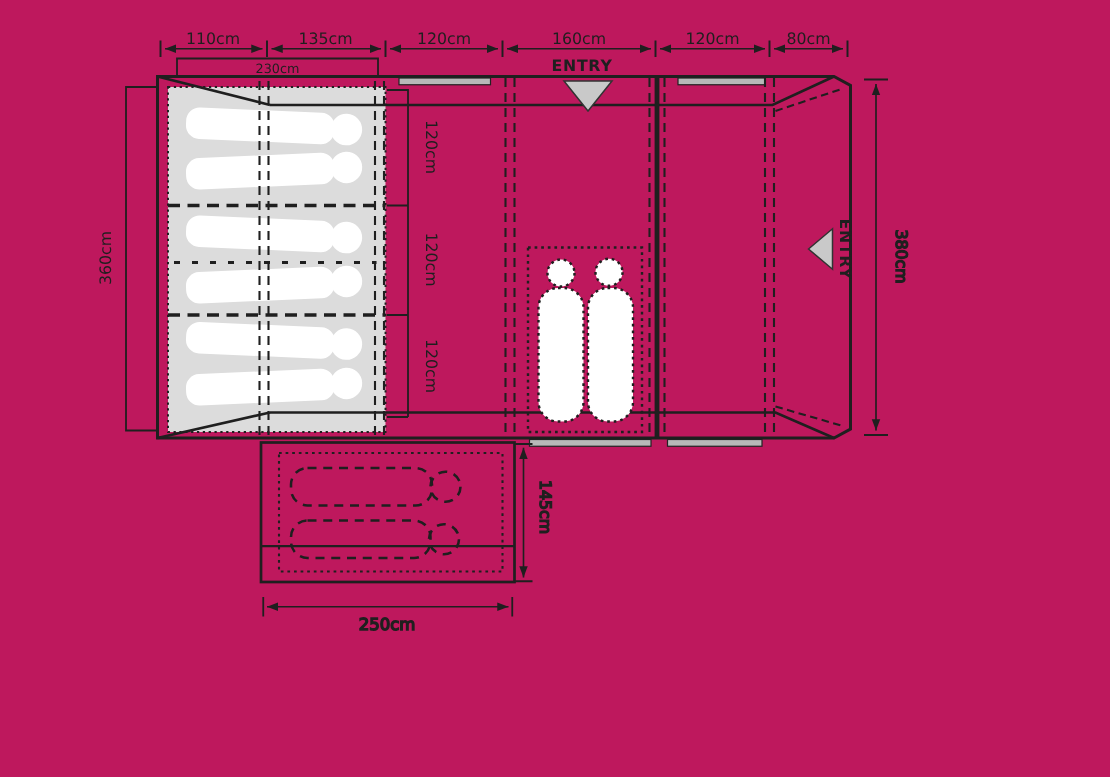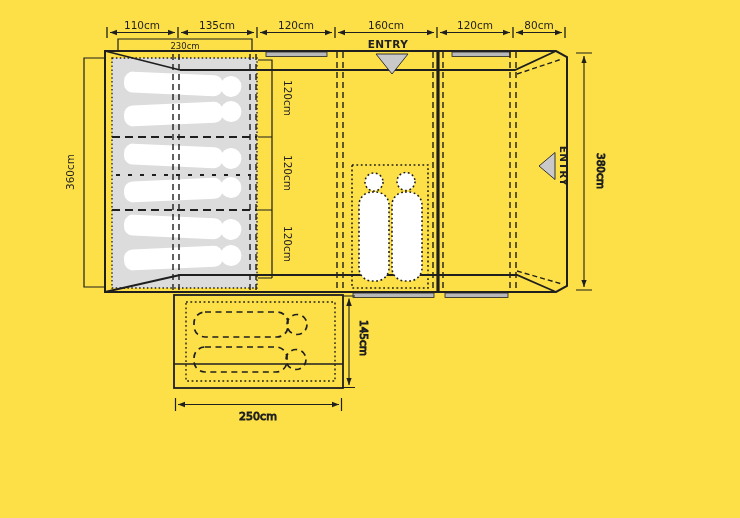--- a/index.html
+++ b/index.html
@@ -1,16 +1,16 @@
 <!DOCTYPE html>
 <html><head>
 <meta charset="utf-8">
 <style>
   html,body{margin:0;padding:0;background:#ffffff;}
-  .page{position:relative;width:740px;height:518px;background:#fde047;overflow:hidden;
+  .page{position:relative;width:740px;height:518px;background:#be185d;overflow:hidden;
         font-family:"DejaVu Sans","Liberation Sans",sans-serif;text-align:center;}
   svg text{fill:#1f1f1f;font-family:"DejaVu Sans","Liberation Sans",sans-serif;}
   .dim{font-size:10.5px;}
   .dim-small{font-size:8.5px;}
   .entry{font-size:10.5px;font-weight:bold;letter-spacing:.5px;}
   .ln{stroke:#1f1f1f;fill:none;}
 </style>
 </head>
 <body>
 

